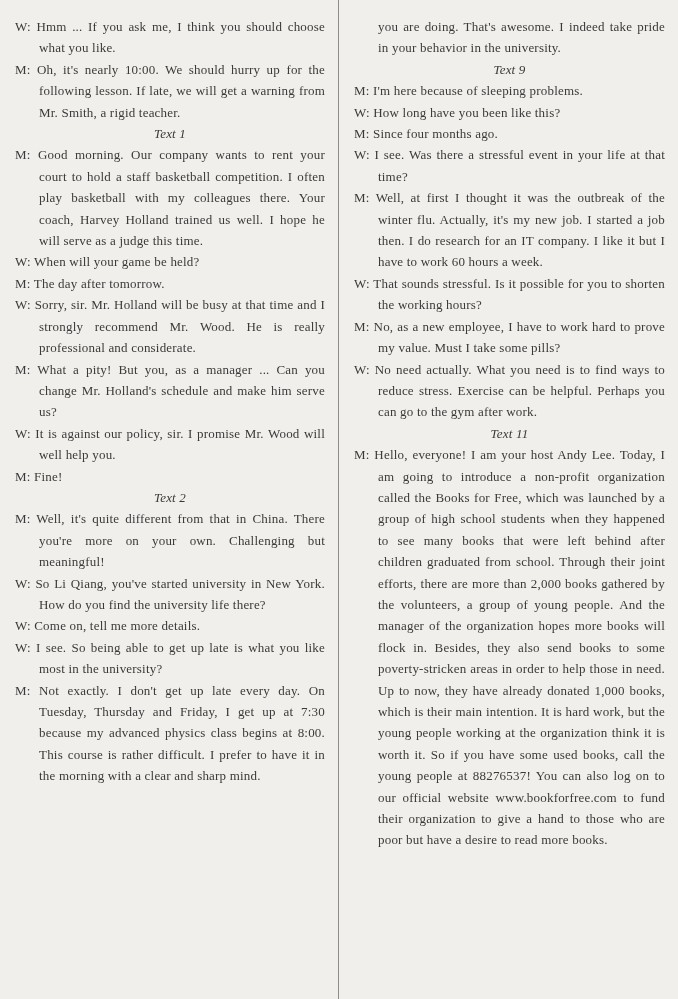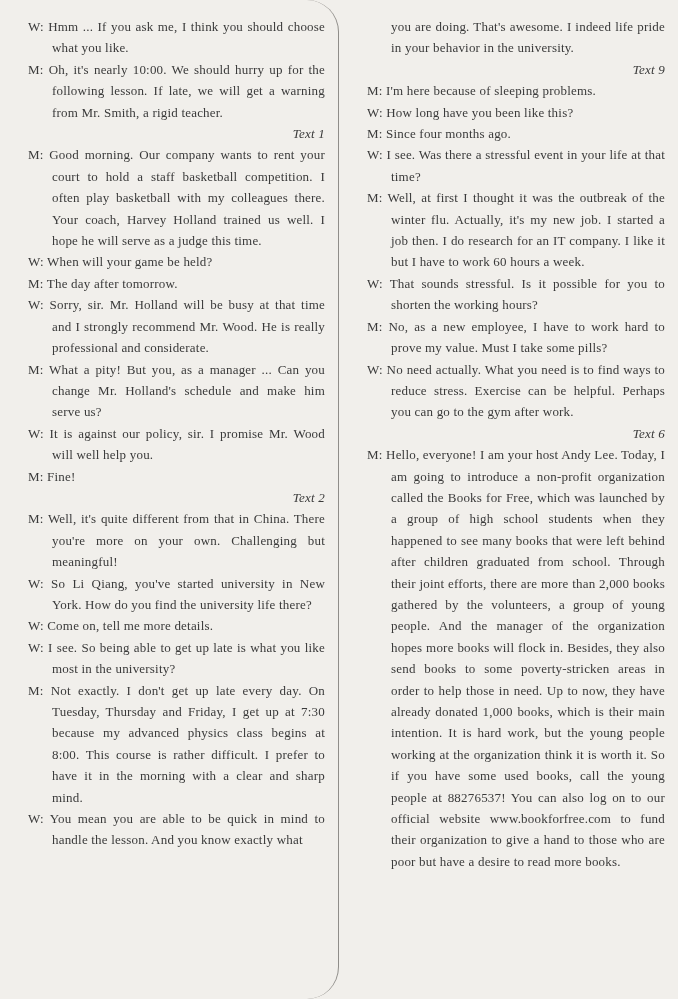--- a/index.html
+++ b/index.html
@@ -12,23 +12,22 @@
     color: #3a3a3a;
   }
   .page {
     display: flex;
     width: 678px;
     height: 999px;
   }
   .column {
     width: 339px;
     height: 999px;
-    padding: 16px 13px 8px 28px;
+    padding: 16px 13px 8px 15px;
     overflow: hidden;
-    border-radius: 32px;
   }
   .column.left {
     border-right: 1px solid #8f8d89;
   }
   .line {
     font-size: 13px;
     line-height: 21.4px;
     letter-spacing: 0.2px;
     text-align: justify;
     padding-left: 24px;
@@ -38,21 +37,21 @@
     text-indent: 0;
   }
   .speaker {
     white-space: pre;
   }
   .heading {
     font-style: italic;
     font-size: 13px;
     line-height: 21.4px;
     letter-spacing: 0.2px;
-    text-align: right;
+    text-align: center;
   }
 </style>
 </head>
 <body>
 
 <div class="page">
   <div class="column left">
       <p class="line"><span class="speaker">W: </span>Hmm ... If you ask me, I think you should choose what you like.</p>
       <p class="line"><span class="speaker">M: </span>Oh, it's nearly 10:00. We should hurry up for the following lesson. If late, we will get a warning from Mr. Smith, a rigid teacher.</p>
       <div class="heading">Text 1</div>
@@ -62,29 +61,28 @@
       <p class="line"><span class="speaker">W: </span>Sorry, sir. Mr. Holland will be busy at that time and I strongly recommend Mr. Wood. He is really professional and considerate.</p>
       <p class="line"><span class="speaker">M: </span>What a pity! But you, as a manager ... Can you change Mr. Holland's schedule and make him serve us?</p>
       <p class="line"><span class="speaker">W: </span>It is against our policy, sir. I promise Mr. Wood will well help you.</p>
       <p class="line"><span class="speaker">M: </span>Fine!</p>
       <div class="heading">Text 2</div>
       <p class="line"><span class="speaker">M: </span>Well, it's quite different from that in China. There you're more on your own. Challenging but meaningful!</p>
       <p class="line"><span class="speaker">W: </span>So Li Qiang, you've started university in New York. How do you find the university life there?</p>
       <p class="line"><span class="speaker">W: </span>Come on, tell me more details.</p>
       <p class="line"><span class="speaker">W: </span>I see. So being able to get up late is what you like most in the university?</p>
       <p class="line"><span class="speaker">M: </span>Not exactly. I don't get up late every day. On Tuesday, Thursday and Friday, I get up at 7:30 because my advanced physics class begins at 8:00. This course is rather difficult. I prefer to have it in the morning with a clear and sharp mind.</p>
-      <p class="line"><span class="speaker">W: </span>You mean you are able to be quick in mind to handle the lesson. And you know exactly what</p>
     </div>
   <div class="column right">
-      <p class="line cont">you are doing. That's awesome. I indeed life pride in your behavior in the university.</p>
+      <p class="line cont">you are doing. That's awesome. I indeed take pride in your behavior in the university.</p>
       <div class="heading">Text 9</div>
       <p class="line"><span class="speaker">M: </span>I'm here because of sleeping problems.</p>
       <p class="line"><span class="speaker">W: </span>How long have you been like this?</p>
       <p class="line"><span class="speaker">M: </span>Since four months ago.</p>
       <p class="line"><span class="speaker">W: </span>I see. Was there a stressful event in your life at that time?</p>
       <p class="line"><span class="speaker">M: </span>Well, at first I thought it was the outbreak of the winter flu. Actually, it's my new job. I started a job then. I do research for an IT company. I like it but I have to work 60 hours a week.</p>
       <p class="line"><span class="speaker">W: </span>That sounds stressful. Is it possible for you to shorten the working hours?</p>
       <p class="line"><span class="speaker">M: </span>No, as a new employee, I have to work hard to prove my value. Must I take some pills?</p>
       <p class="line"><span class="speaker">W: </span>No need actually. What you need is to find ways to reduce stress. Exercise can be helpful. Perhaps you can go to the gym after work.</p>
-      <div class="heading">Text 6</div>
+      <div class="heading">Text 11</div>
       <p class="line"><span class="speaker">M: </span>Hello, everyone! I am your host Andy Lee. Today, I am going to introduce a non-profit organization called the Books for Free, which was launched by a group of high school students when they happened to see many books that were left behind after children graduated from school. Through their joint efforts, there are more than 2,000 books gathered by the volunteers, a group of young people. And the manager of the organization hopes more books will flock in. Besides, they also send books to some poverty-stricken areas in order to help those in need. Up to now, they have already donated 1,000 books, which is their main intention. It is hard work, but the young people working at the organization think it is worth it. So if you have some used books, call the young people at 88276537! You can also log on to our official website www.bookforfree.com to fund their organization to give a hand to those who are poor but have a desire to read more books.</p>
     </div>
 </div>
 
 </body></html>

